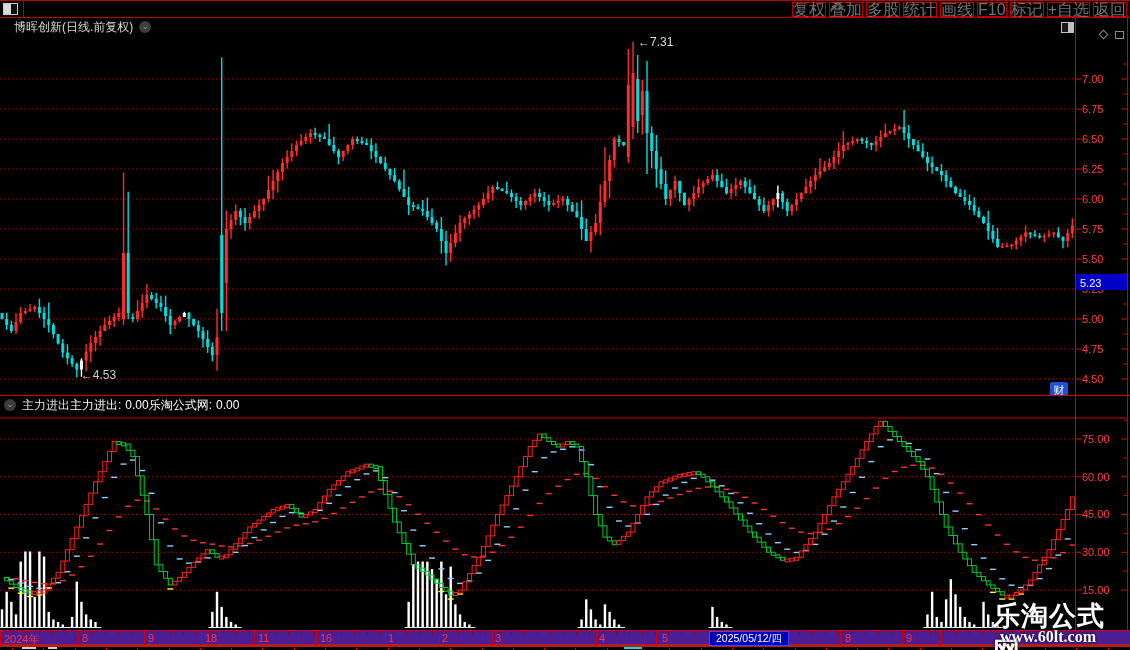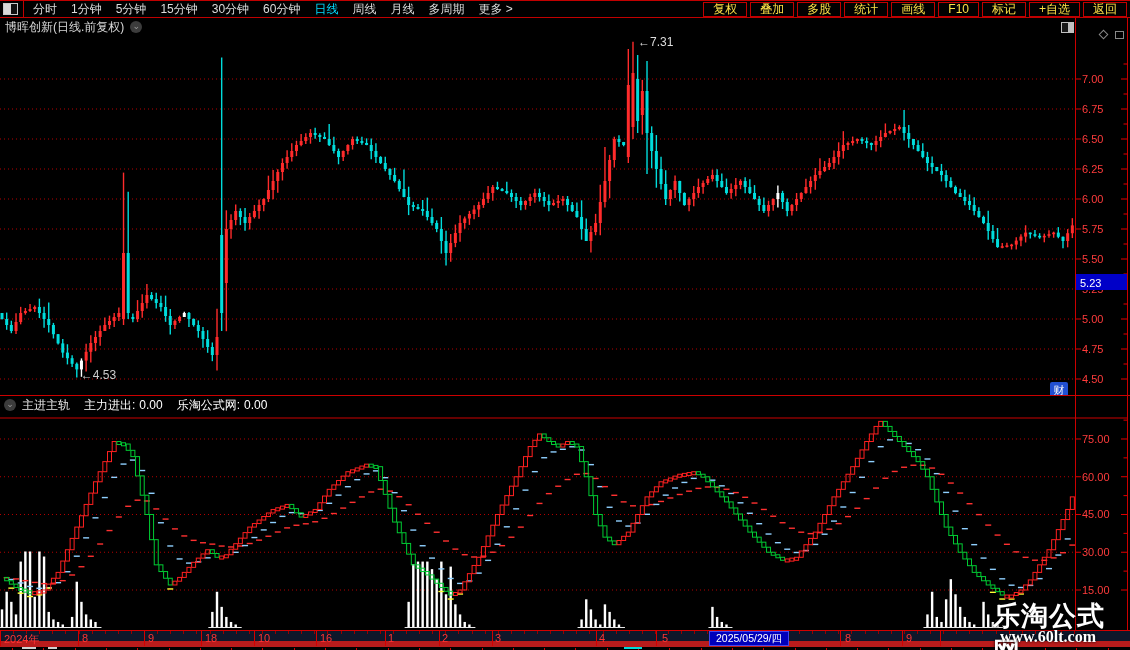--- a/index.html
+++ b/index.html
@@ -12,58 +12,58 @@
              border-top:1px solid #c00000; border-bottom:1px solid #c00000;
              display:flex; align-items:center; background:#000; z-index:4; }
   .tb-iconbox { height:100%; display:flex; align-items:center;
                 border-right:1px solid #c00000; padding:0 5px 0 3px; }
   .tb-icon { width:15px; height:12px; border:1px solid #c9c9c9;
              background:linear-gradient(90deg,#d9d9d9 0 55%,#101010 55% 100%); }
   #tb-left { display:flex; align-items:center; margin-left:9px; }
   .tb-item { color:#dcdcdc; font-size:12px; margin-right:14px; white-space:nowrap; }
   .tb-item.active { color:#00dcff; }
   #tb-right { margin-left:auto; display:flex; gap:3px; padding-right:3px; }
-  .tb-btn { color:#fde047; font-size:12px; border:1px solid #c00000; background:#000;
-            padding:0 9px; height:15px; line-height:13px; white-space:nowrap; }
+  .tb-btn { color:#737373; font-size:16px; border:1px solid #c00000; background:#000;
+            padding:0 0; height:15px; line-height:13px; white-space:nowrap; }
 
   
   #main-title-row { position:absolute; left:0; top:20px; height:14px; z-index:3;
                     display:flex; align-items:center; }
-  #main-title { color:#d8d8d8; font-size:12px; margin-left:5px; }
+  #main-title { color:#d8d8d8; font-size:12px; margin-left:14px; }
   .chev { width:12px; height:12px; border-radius:50%; background:#3c3c3c; color:#9a9a9a;
           font-size:9px; line-height:10px; text-align:center; margin-left:6px; flex:0 0 auto; }
   #corner-split { position:absolute; left:1061px; top:22px; width:13px; height:11px;
                   border:1px solid #c0c0c0;
                   background:linear-gradient(90deg,#181818 0 50%,#c0c0c0 50% 100%); z-index:3; }
   #corner-diamond { position:absolute; left:1100px; top:31px; width:7px; height:7px;
                     border:1px solid #888; transform:rotate(45deg); z-index:3; }
   #corner-box { position:absolute; left:1115px; top:31px; width:9px; height:8px;
                 border:1px solid #888; z-index:3; }
 
   svg { position:absolute; left:0; display:block; }
   #main-svg { top:18px; }
   #ind-svg  { top:396px; }
 
   
   #ind-panel-sep { position:absolute; left:0; top:395px; width:1130px; height:1px; background:#cc0000; z-index:3; }
   #ind-header { position:absolute; left:0; top:398px; height:14px; display:flex; align-items:center; z-index:3; }
   #ind-header .chev { margin-left:4px; }
   .ind-src { color:#e8e8e8; font-size:12px; margin-left:6px; }
-  .ind-field { color:#fff; font-size:12px; margin-left:14px; }
+  .ind-field { color:#fff; font-size:12px; }
   .ind-field .val { margin-left:4px; }
 
   
   .vl { position:absolute; width:1px; background:#cc0000; z-index:2; }
   #vl-inner { left:1075px; top:18px; height:629px; }
   #vl-edge  { left:1127px; top:18px; height:632px; }
 
   
   #date-axis { position:absolute; left:0; top:630px; width:1130px; height:17px;
-               border-top:1px solid #d40000; border-bottom:6px solid #b91c1c;
-               background:#0f172a; z-index:2; }
+               border-top:1px solid #d40000; border-bottom:3px solid #b91c1c;
+               background:#4c1d95; z-index:2; }
   .d-sep { position:absolute; top:0; width:1px; height:15px; background:#d40000; }
   .d-minor { position:absolute; top:0; width:1px; height:3px; background:#990000; }
   .d-label { position:absolute; top:1px; color:#ff3434; font-size:11px; white-space:nowrap; }
   .d-box { position:absolute; top:0px; height:15px; background:#0000bb; border:1px solid #4545ee;
            color:#fff; font-size:10.5px; line-height:13px; text-align:center; white-space:nowrap; }
 
   
   #bstrip { position:absolute; left:0; top:647px; width:1130px; height:3px; background:#000; z-index:2; }
   .b-nub { position:absolute; top:1px; width:1px; height:2px; background:#d40000; }
   .b-speck { position:absolute; top:0; height:2px; }
@@ -74,33 +74,20 @@
   #wm2 { position:absolute; left:1000px; top:628px; color:#fff; font-size:16px; font-weight:700;
          font-family:"Liberation Serif","DejaVu Serif",serif; z-index:6; text-shadow:0 0 3px #000; }
 </style>
 </head>
 <body>
 
 <div id="toolbar">
   <div class="tb-iconbox">
     <div class="tb-icon"></div>
   </div>
-  <div id="tb-left">
-      <span class="tb-item">分时</span>
-      <span class="tb-item">1分钟</span>
-      <span class="tb-item">5分钟</span>
-      <span class="tb-item">15分钟</span>
-      <span class="tb-item">30分钟</span>
-      <span class="tb-item">60分钟</span>
-      <span class="tb-item active">日线</span>
-      <span class="tb-item">周线</span>
-      <span class="tb-item">月线</span>
-      <span class="tb-item">多周期</span>
-      <span class="tb-item">更多 &gt;</span>
-    </div>
   <div id="tb-right">
       <span class="tb-btn">复权</span>
       <span class="tb-btn">叠加</span>
       <span class="tb-btn">多股</span>
       <span class="tb-btn">统计</span>
       <span class="tb-btn">画线</span>
       <span class="tb-btn">F10</span>
       <span class="tb-btn">标记</span>
       <span class="tb-btn">+自选</span>
       <span class="tb-btn">返回</span>
@@ -647,21 +634,21 @@
     </g>
     <g>
       <rect x="1076" y="256" width="51" height="16" fill="#0000c8"></rect>
       <text x="1080" y="268.5" fill="#fff" font-size="11" font-family="&quot;Liberation Sans&quot;,&quot;DejaVu Sans&quot;,sans-serif">5.23</text>
     </g>
   </svg>
 
 <div id="ind-panel-sep"></div>
 <div id="ind-header">
   <span class="chev">⌄</span>
-  <span class="ind-src">主进主轨</span>
+  <span class="ind-src">主力进出</span>
   <span class="ind-field"><span>主力进出:</span><span class="val">0.00</span></span>
   <span class="ind-field"><span>乐淘公式网:</span><span class="val">0.00</span></span>
 </div>
 
 <svg id="ind-svg" width="1130" height="234">
     <line x1="0" y1="22" x2="1127" y2="22" stroke="#cc0000"></line>
     <g>
       <line x1="0" y1="42.99799999999999" x2="1075" y2="42.99799999999999" stroke="#b40000" stroke-width="1" stroke-dasharray="1,3"></line>
       <line x1="0" y1="80.74849999999999" x2="1075" y2="80.74849999999999" stroke="#b40000" stroke-width="1" stroke-dasharray="1,3"></line>
       <line x1="0" y1="118.499" x2="1075" y2="118.499" stroke="#b40000" stroke-width="1" stroke-dasharray="1,3"></line>
@@ -1334,30 +1321,30 @@
     <div class="d-sep" style="left: 492px;"></div>
     <div class="d-sep" style="left: 596px;"></div>
     <div class="d-sep" style="left: 656px;"></div>
     <div class="d-sep" style="left: 840px;"></div>
     <div class="d-sep" style="left: 902px;"></div>
     <div class="d-sep" style="left: 940px;"></div>
     <div class="d-label" style="left: 4px;">2024年</div>
     <div class="d-label" style="left: 82px;">8</div>
     <div class="d-label" style="left: 148px;">9</div>
     <div class="d-label" style="left: 205px;">18</div>
-    <div class="d-label" style="left: 258px;">10</div>
+    <div class="d-label" style="left: 258px;">11</div>
     <div class="d-label" style="left: 320px;">16</div>
     <div class="d-label" style="left: 388px;">1</div>
     <div class="d-label" style="left: 442px;">2</div>
     <div class="d-label" style="left: 495px;">3</div>
     <div class="d-label" style="left: 599px;">4</div>
     <div class="d-label" style="left: 662px;">5</div>
     <div class="d-label" style="left: 845px;">8</div>
     <div class="d-label" style="left: 906px;">9</div>
-    <div class="d-box" style="left: 709px; width: 80px;">2025/05/29/四</div>
+    <div class="d-box" style="left: 709px; width: 80px;">2025/05/12/四</div>
   </div>
 <div id="bstrip">
     <div class="b-nub" style="left: 12px;"></div>
     <div class="b-nub" style="left: 43.3px;"></div>
     <div class="b-nub" style="left: 74.6px;"></div>
     <div class="b-nub" style="left: 105.9px;"></div>
     <div class="b-nub" style="left: 137.2px;"></div>
     <div class="b-nub" style="left: 168.5px;"></div>
     <div class="b-nub" style="left: 199.8px;"></div>
     <div class="b-nub" style="left: 231.1px;"></div>

